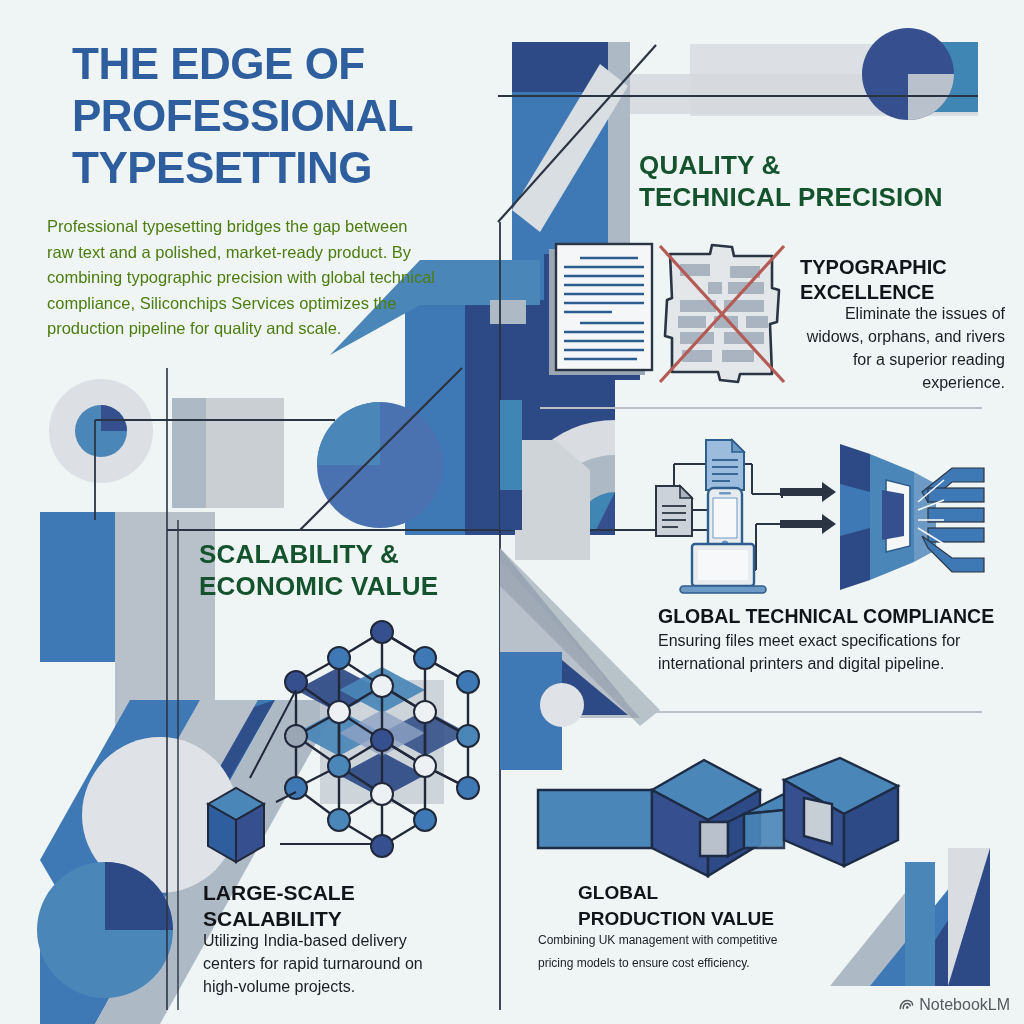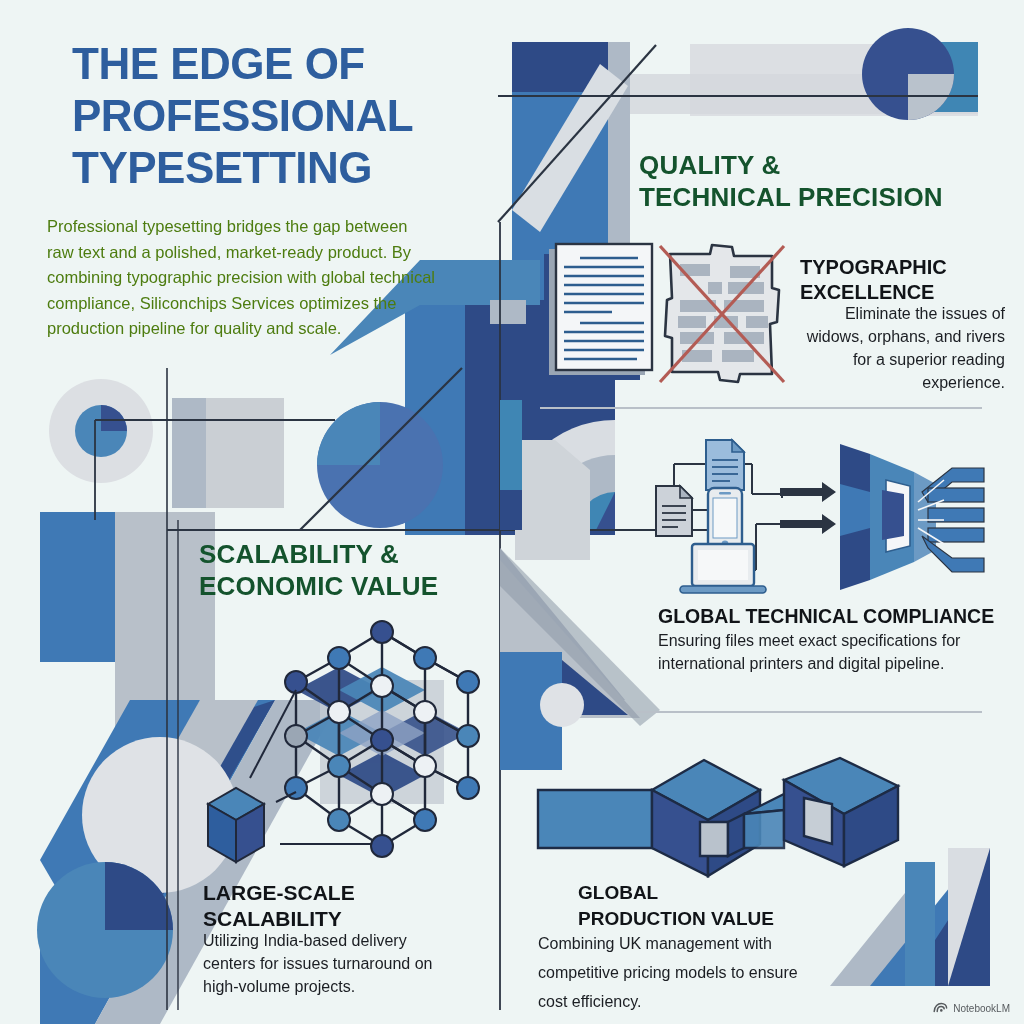--- a/index.html
+++ b/index.html
@@ -50,27 +50,27 @@
   #typo-title{position:absolute;left:800px;top:255px;width:215px;font-size:20px;line-height:25px;}
   #typo-body{position:absolute;left:800px;top:302px;width:205px;font-size:16px;line-height:23px;text-align:right;}
 
   #gtc-title{position:absolute;left:658px;top:604px;width:360px;font-size:19.5px;line-height:24px;}
   #gtc-body{position:absolute;left:658px;top:629px;width:330px;font-size:16px;line-height:23px;}
 
   #ls-title{position:absolute;left:203px;top:880px;width:250px;font-size:21px;line-height:26px;}
   #ls-body{position:absolute;left:203px;top:929px;width:245px;font-size:16px;line-height:23px;}
 
   #gpv-title{position:absolute;left:538px;top:880px;width:270px;font-size:19px;line-height:26px;margin-left:40px;}
-  #gpv-body{position:absolute;left:538px;top:929px;width:270px;font-size:16px;line-height:29px;}
+  #gpv-body{position:absolute;left:538px;top:929px;width:270px;font-size:12px;line-height:23px;}
 
   
   #watermark{
     position:absolute;right:14px;bottom:10px;
     display:flex;align-items:center;gap:5px;
-    font-size:10px;color:#3c4043;opacity:.85;
+    font-size:16px;color:#3c4043;opacity:.85;
   }
 </style>
 </head>
 <body>
 
 <div id="stage">
 
   <svg class="layer" viewBox="0 0 1024 1024" width="1024" height="1024" preserveAspectRatio="none">
     <defs>
       <clipPath id="clipAll">
@@ -382,21 +382,21 @@
 
   <div class="sub-title" id="typo-title">TYPOGRAPHIC
 EXCELLENCE</div>
   <div class="sub-body" id="typo-body">Eliminate the issues of widows, orphans, and rivers for a superior reading experience.</div>
 
   <div class="sub-title" id="gtc-title">GLOBAL TECHNICAL COMPLIANCE</div>
   <div class="sub-body" id="gtc-body">Ensuring files meet exact specifications for international printers and digital pipeline.</div>
 
   <div class="sub-title" id="ls-title">LARGE-SCALE
 SCALABILITY</div>
-  <div class="sub-body" id="ls-body">Utilizing India-based delivery centers for issues turnaround on high-volume projects.</div>
+  <div class="sub-body" id="ls-body">Utilizing India-based delivery centers for rapid turnaround on high-volume projects.</div>
 
   <div class="sub-title" id="gpv-title">GLOBAL
 PRODUCTION VALUE</div>
   <div class="sub-body" id="gpv-body">Combining UK management with competitive pricing models to ensure cost efficiency.</div>
 
   <div id="watermark">
     <svg width="15" height="12" viewBox="0 0 15 12">
       <path d="M1.2,9.6 C1.2,4.2 5.2,1.4 8.2,1.4 C11.6,1.4 13.6,3.6 13.6,6.0" fill="none" stroke="#3c4043" stroke-width="1.5" stroke-linecap="round"></path>
       <path d="M4.2,9.6 C4.2,6.6 5.8,4.6 8.2,4.6 C10.0,4.6 11.0,5.6 11.2,6.8" fill="none" stroke="#3c4043" stroke-width="1.5" stroke-linecap="round"></path>
       <circle cx="8.3" cy="8.4" r="1.3" fill="#3c4043"></circle>

